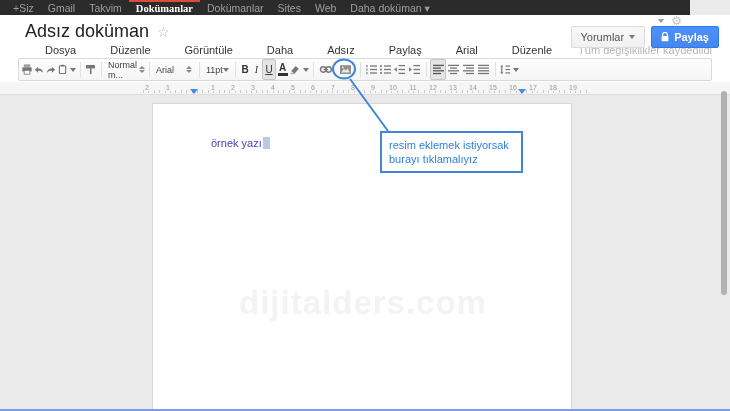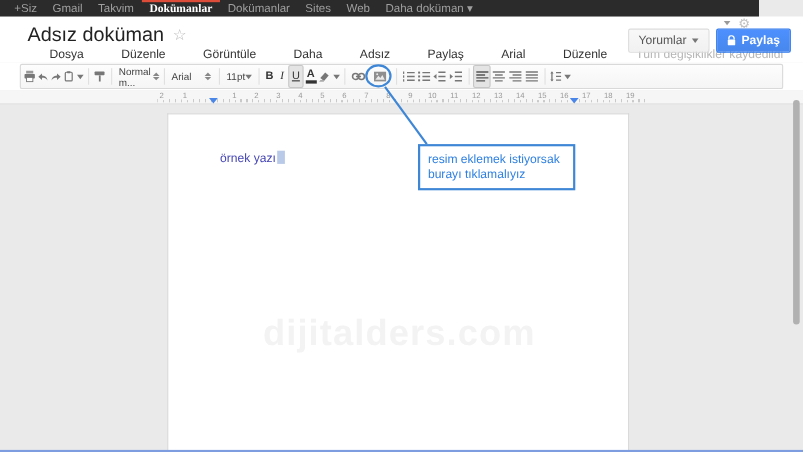--- a/index.html
+++ b/index.html
@@ -53,21 +53,21 @@
   
   .ruler { position:absolute; left:0; top:82px; width:730px; height:13px; background:#f6f6f6; border-bottom:1px solid #dcdcdc; z-index:8; }
   .ruler-ticks { position:absolute; left:143px; top:8px; width:445px; height:3px;
       background:repeating-linear-gradient(to right,#c9c9c9 0 1px,transparent 1px 5.4px); }
   .ruler-num { position:absolute; top:2px; font-size:7px; color:#999; transform:translateX(-50%); background:#f6f6f6; padding:0 1px; }
   .ruler-marker { position:absolute; top:7px; width:0; height:0; border-left:4px solid transparent; border-right:4px solid transparent; border-top:5px solid #4a86e8; cursor:pointer; }
 
   
   .docarea { position:absolute; left:0; top:96px; width:730px; height:315px; background:#eaeaea; }
   .page { position:absolute; left:152px; top:7px; width:420px; height:308px; background:#fff; border:1px solid #d6d6d6; border-bottom:none; }
-  .body-text { position:absolute; left:47px; top:33px; font-size:11px; color:#4545b5; white-space:nowrap; }
+  .body-text { position:absolute; left:58px; top:33px; font-size:11px; color:#4545b5; white-space:nowrap; }
   .cursor-block { display:inline-block; width:7px; height:12px; background:#b9c9e8; vertical-align:-2px; margin-left:1px; }
   .watermark { position:absolute; left:0; top:180px; width:420px; text-align:center; font-size:33px; font-weight:bold; letter-spacing:1px; color:#f3f3f3; pointer-events:none; }
 
   
   .overlay { position:absolute; left:0; top:0; width:730px; height:411px; z-index:40; pointer-events:none; }
   .callout { position:absolute; left:380px; top:131px; width:143px; padding:5px 7px; background:#fff; border:2px solid #3e86d6; font-size:11px; line-height:14px; color:#2f80e0; z-index:45; }
 
   
   .scroll-thumb { position:absolute; right:3px; top:91px; width:6px; height:204px; background:#b1b1b1; border-radius:3px; z-index:50; cursor:pointer; }
   .bottom-line { position:absolute; left:0; bottom:0; width:730px; height:2px; background:#7e9ce0; z-index:60; }

